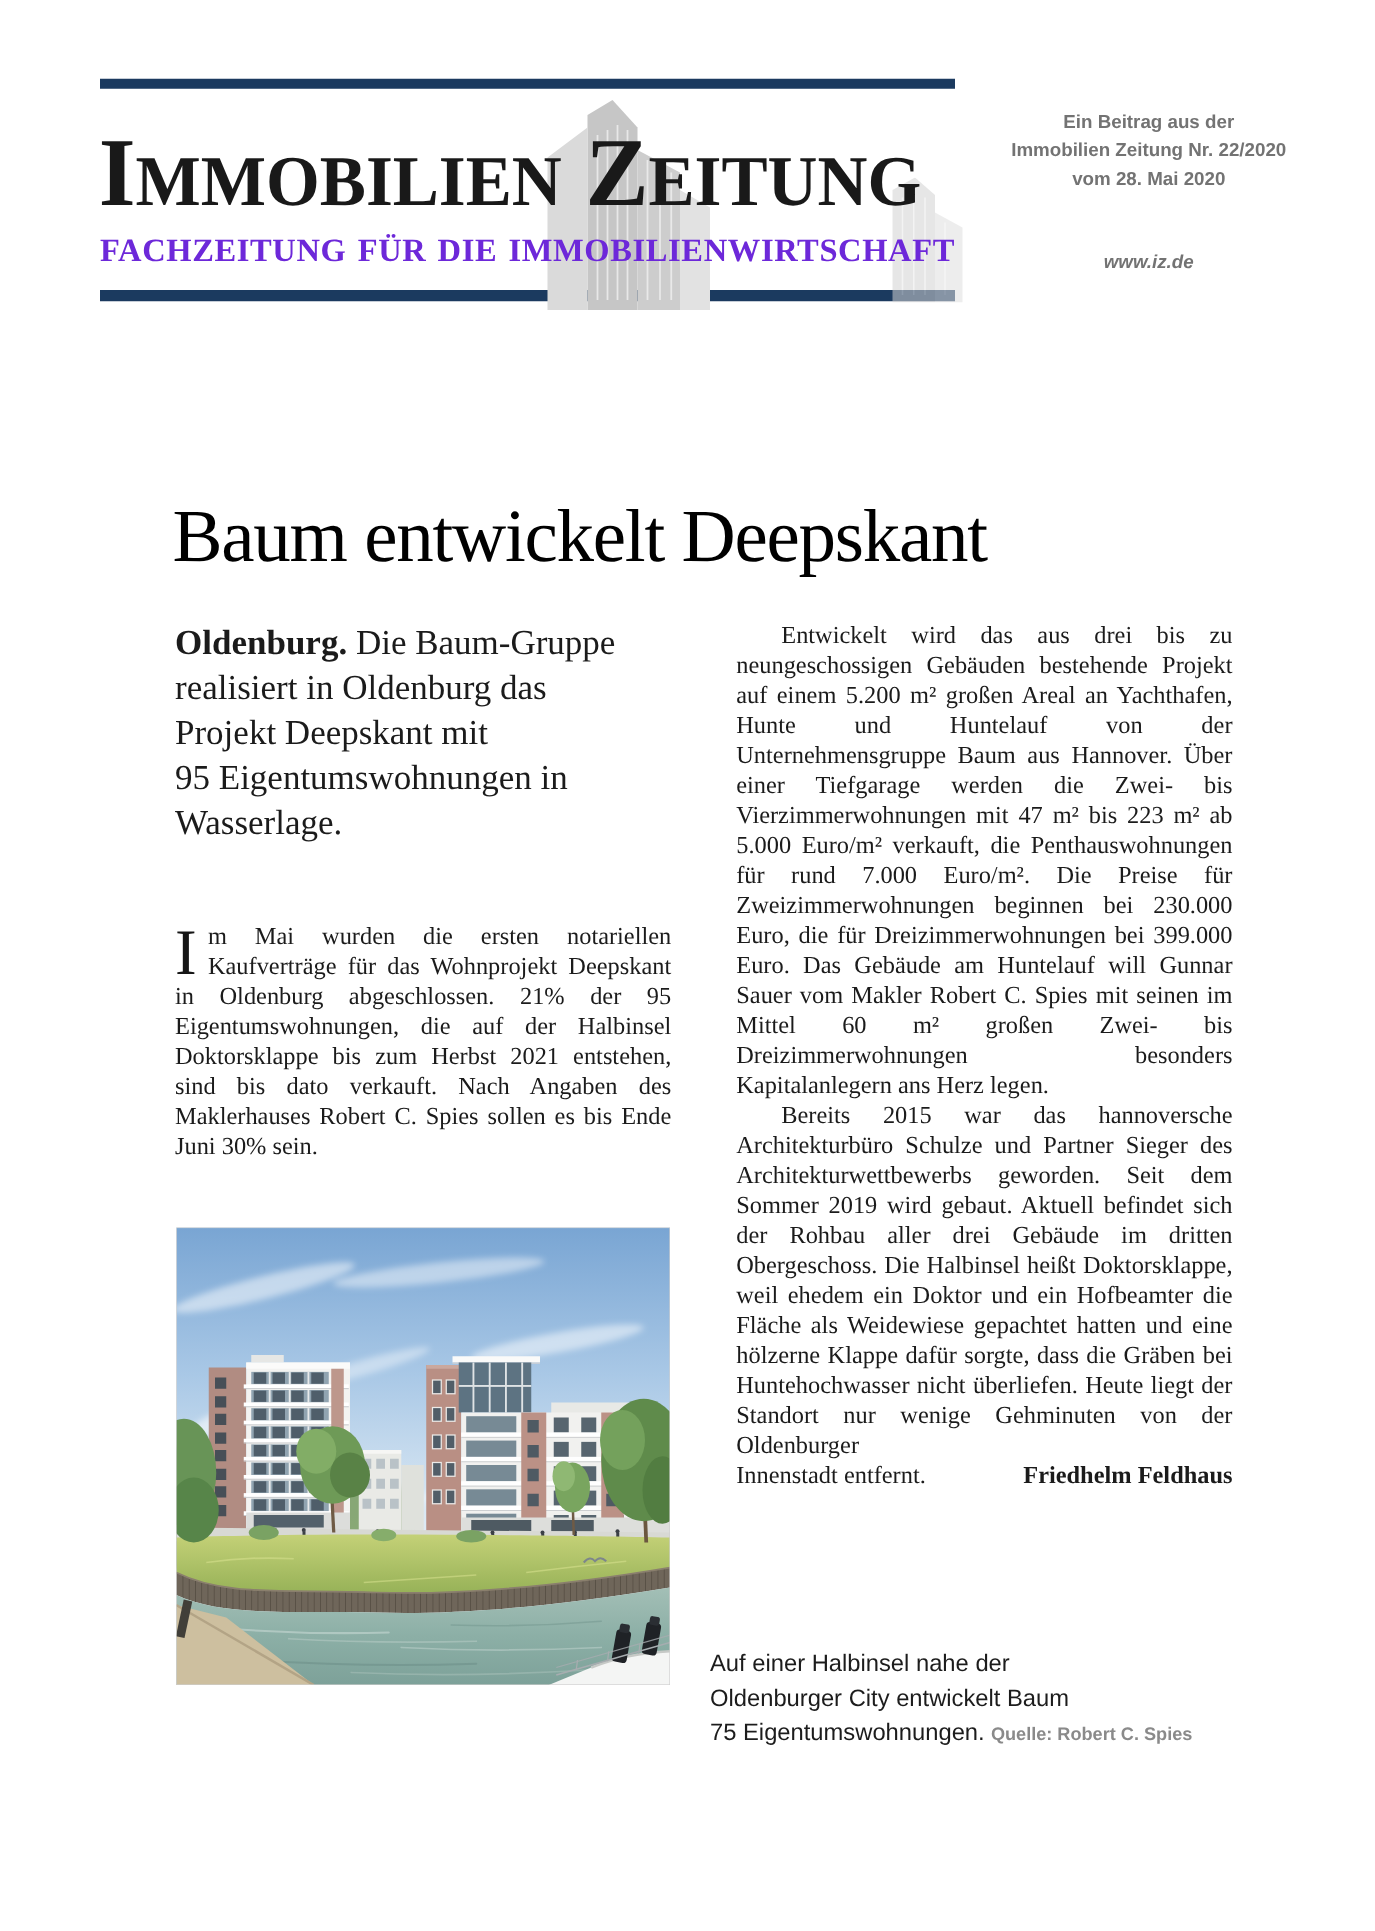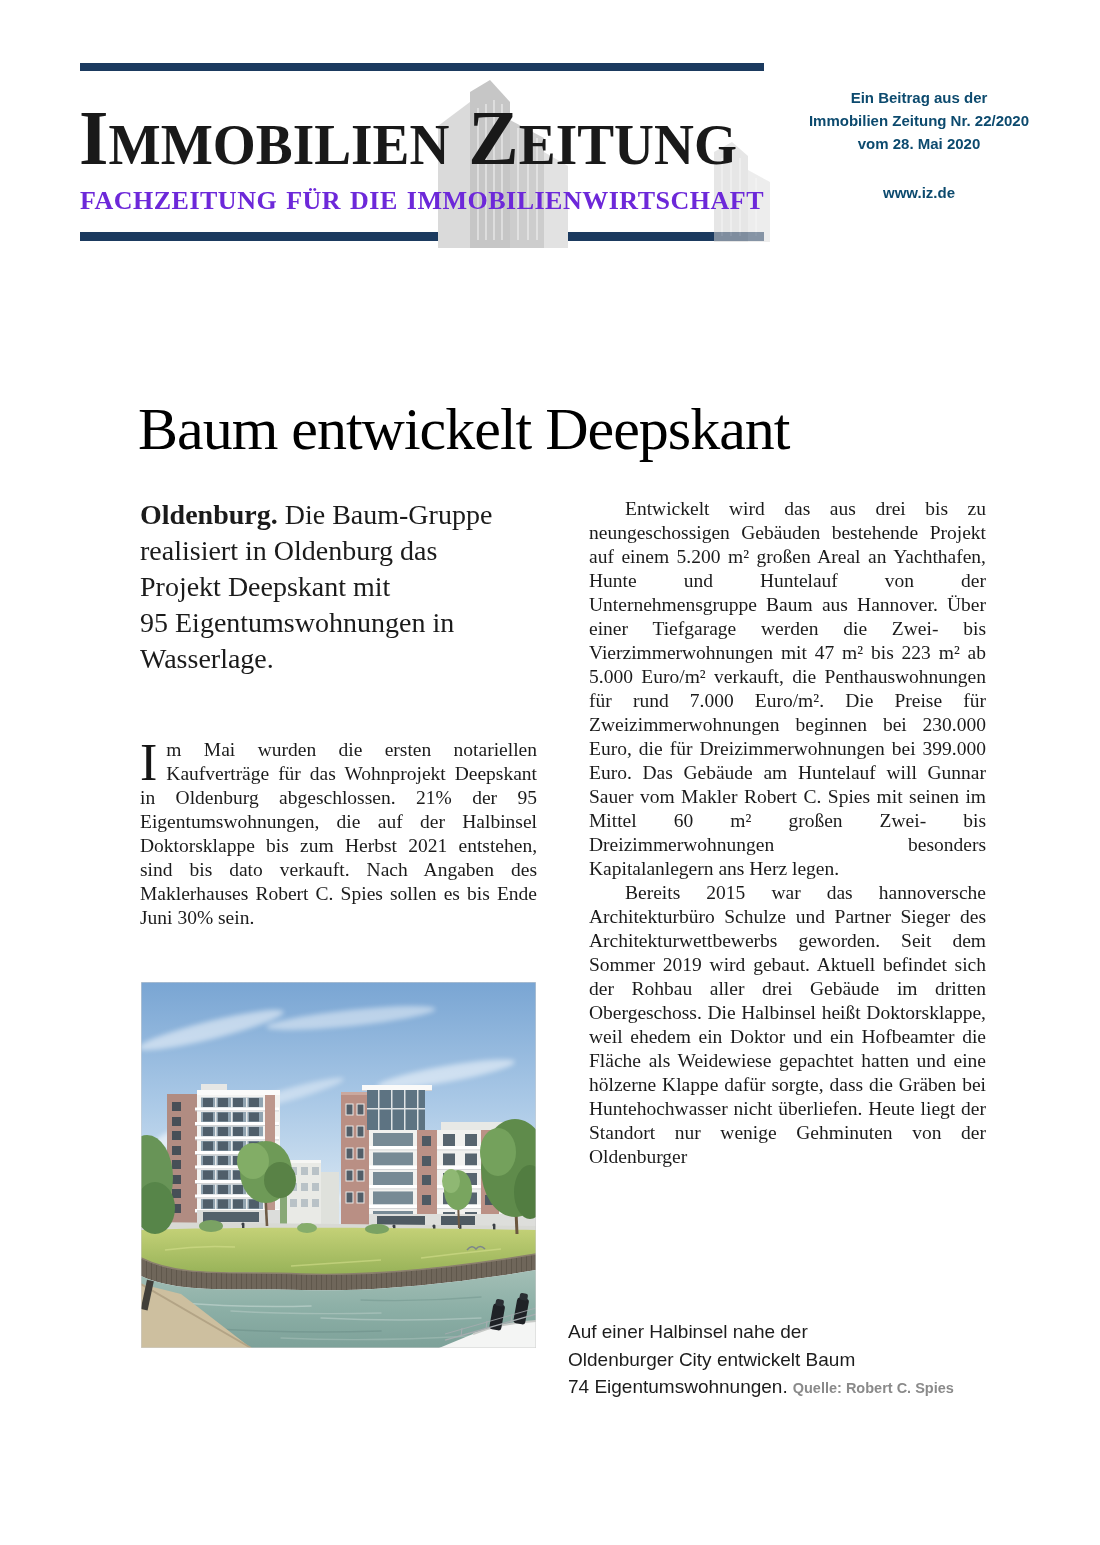--- a/index.html
+++ b/index.html
@@ -12,22 +12,22 @@
   .bar.bot{top:232px;height:9px;}
   .logo-art{position:absolute;top:80px;left:420px;z-index:1;}
   .logo-art2{position:absolute;top:142px;left:692px;z-index:1;opacity:.55;}
   .logo-title{position:absolute;left:79px;top:99px;z-index:2;font-weight:bold;font-size:78px;
               line-height:1;color:#191919;white-space:nowrap;transform:scaleX(.97);transform-origin:left top;}
   .logo-title .sc{font-size:57px;}
   .logo-sub{position:absolute;left:80px;top:186px;width:684px;z-index:2;font-weight:bold;font-size:26px;
             letter-spacing:.5px;color:#6d28d9;white-space:nowrap;transform:scaleX(1.0);transform-origin:left top;
             text-align:justify;text-align-last:justify;overflow:hidden;}
   .issue{position:absolute;left:800px;top:86px;width:238px;text-align:center;
-         font-family:"Liberation Sans",sans-serif;font-weight:bold;font-size:15px;line-height:23px;color:#0c4a6e;}
-  .issue .site{margin-top:26px;cursor:pointer;}
+         font-family:"Liberation Sans",sans-serif;font-weight:bold;font-size:15px;line-height:23px;color:#737373;}
+  .issue .site{margin-top:43px;cursor:pointer;font-style:italic;}
 
   
   .headline{position:absolute;left:138px;top:398px;margin:0;font-weight:400;font-size:60px;
             line-height:1.05;letter-spacing:-1px;color:#000000;white-space:nowrap;}
   .lead{position:absolute;left:140px;top:497px;width:430px;font-size:28px;line-height:36px;
         white-space:pre-line;}
   .lead b{font-weight:bold;}
   .body-left{position:absolute;left:140px;top:738px;width:397px;font-size:19.5px;line-height:24px;
              text-align:justify;}
   .dropcap{float:left;font-size:52px;line-height:43px;padding:3px 9px 0 0;color:#161616;}
@@ -99,20 +99,24 @@
 95 Eigentumswohnungen in
 Wasserlage.</span></div>
 
   <div class="body-left">
     <span class="dropcap">I</span><span>m Mai wurden die ersten notariellen Kaufverträge für das Wohnprojekt Deepskant in Oldenburg abgeschlossen. 21% der 95 Eigentumswohnungen, die auf der Halbinsel Doktorsklappe bis zum Herbst 2021 entstehen, sind bis dato verkauft. Nach Angaben des Maklerhauses Robert C. Spies sollen es bis Ende Juni 30% sein.</span>
   </div>
 
   <div class="body-right">
     <p class="indent">Entwickelt wird das aus drei bis zu neungeschossigen Gebäuden bestehende Projekt auf einem 5.200 m² großen Areal an Yachthafen, Hunte und Huntelauf von der Unternehmensgruppe Baum aus Hannover. Über einer Tiefgarage werden die Zwei- bis Vierzimmerwohnungen mit 47 m² bis 223 m² ab 5.000 Euro/m² verkauft, die Penthauswohnungen für rund 7.000 Euro/m². Die Preise für Zweizimmerwohnungen beginnen bei 230.000 Euro, die für Dreizimmerwohnungen bei 399.000 Euro. Das Gebäude am Huntelauf will Gunnar Sauer vom Makler Robert C. Spies mit seinen im Mittel 60 m² großen Zwei- bis Dreizimmerwohnungen besonders Kapitalanlegern ans Herz legen.</p>
     <p class="indent jlast">Bereits 2015 war das hannoversche Architekturbüro Schulze und Partner Sieger des Architekturwettbewerbs geworden. Seit dem Sommer 2019 wird gebaut. Aktuell befindet sich der Rohbau aller drei Gebäude im dritten Obergeschoss. Die Halbinsel heißt Doktorsklappe, weil ehedem ein Doktor und ein Hofbeamter die Fläche als Weidewiese gepachtet hatten und eine hölzerne Klappe dafür sorgte, dass die Gräben bei Huntehochwasser nicht überliefen. Heute liegt der Standort nur wenige Gehminuten von der Oldenburger</p>
+    <div class="lastline">
+      <span>Innenstadt entfernt.</span>
+      <span class="byline">Friedhelm Feldhaus</span>
+    </div>
   </div>
 
   <svg class="render" viewBox="0 0 395 366" preserveAspectRatio="none">
     <defs>
       <linearGradient id="skyG" x1="0" y1="0" x2="0" y2="1">
         <stop offset="0" stop-color="#79a5d3"></stop>
           <stop offset=".38" stop-color="#a9c8e6"></stop>
         <stop offset=".72" stop-color="#d9e7f3"></stop>
           <stop offset="1" stop-color="#eff4f9"></stop>
       </linearGradient>
@@ -363,16 +367,16 @@
       </g>
     </g>
 
     <path d="M326,268 q5,-6 9,-1 q4,-5 9,0" stroke="#7d868b" stroke-width="1.6" fill="none"></path>
     <rect x="0" y="0" width="395" height="366" fill="none" stroke="#cfcfcf" stroke-width="1"></rect>
   </svg>
 
   <div class="caption">
     <div>Auf einer Halbinsel nahe der</div>
     <div>Oldenburger City entwickelt Baum</div>
-    <div><span>74 Eigentumswohnungen.</span><span class="credit">Quelle: Robert C. Spies</span></div>
+    <div><span>75 Eigentumswohnungen.</span><span class="credit">Quelle: Robert C. Spies</span></div>
   </div>
 
 </div>
 
 </body></html>

